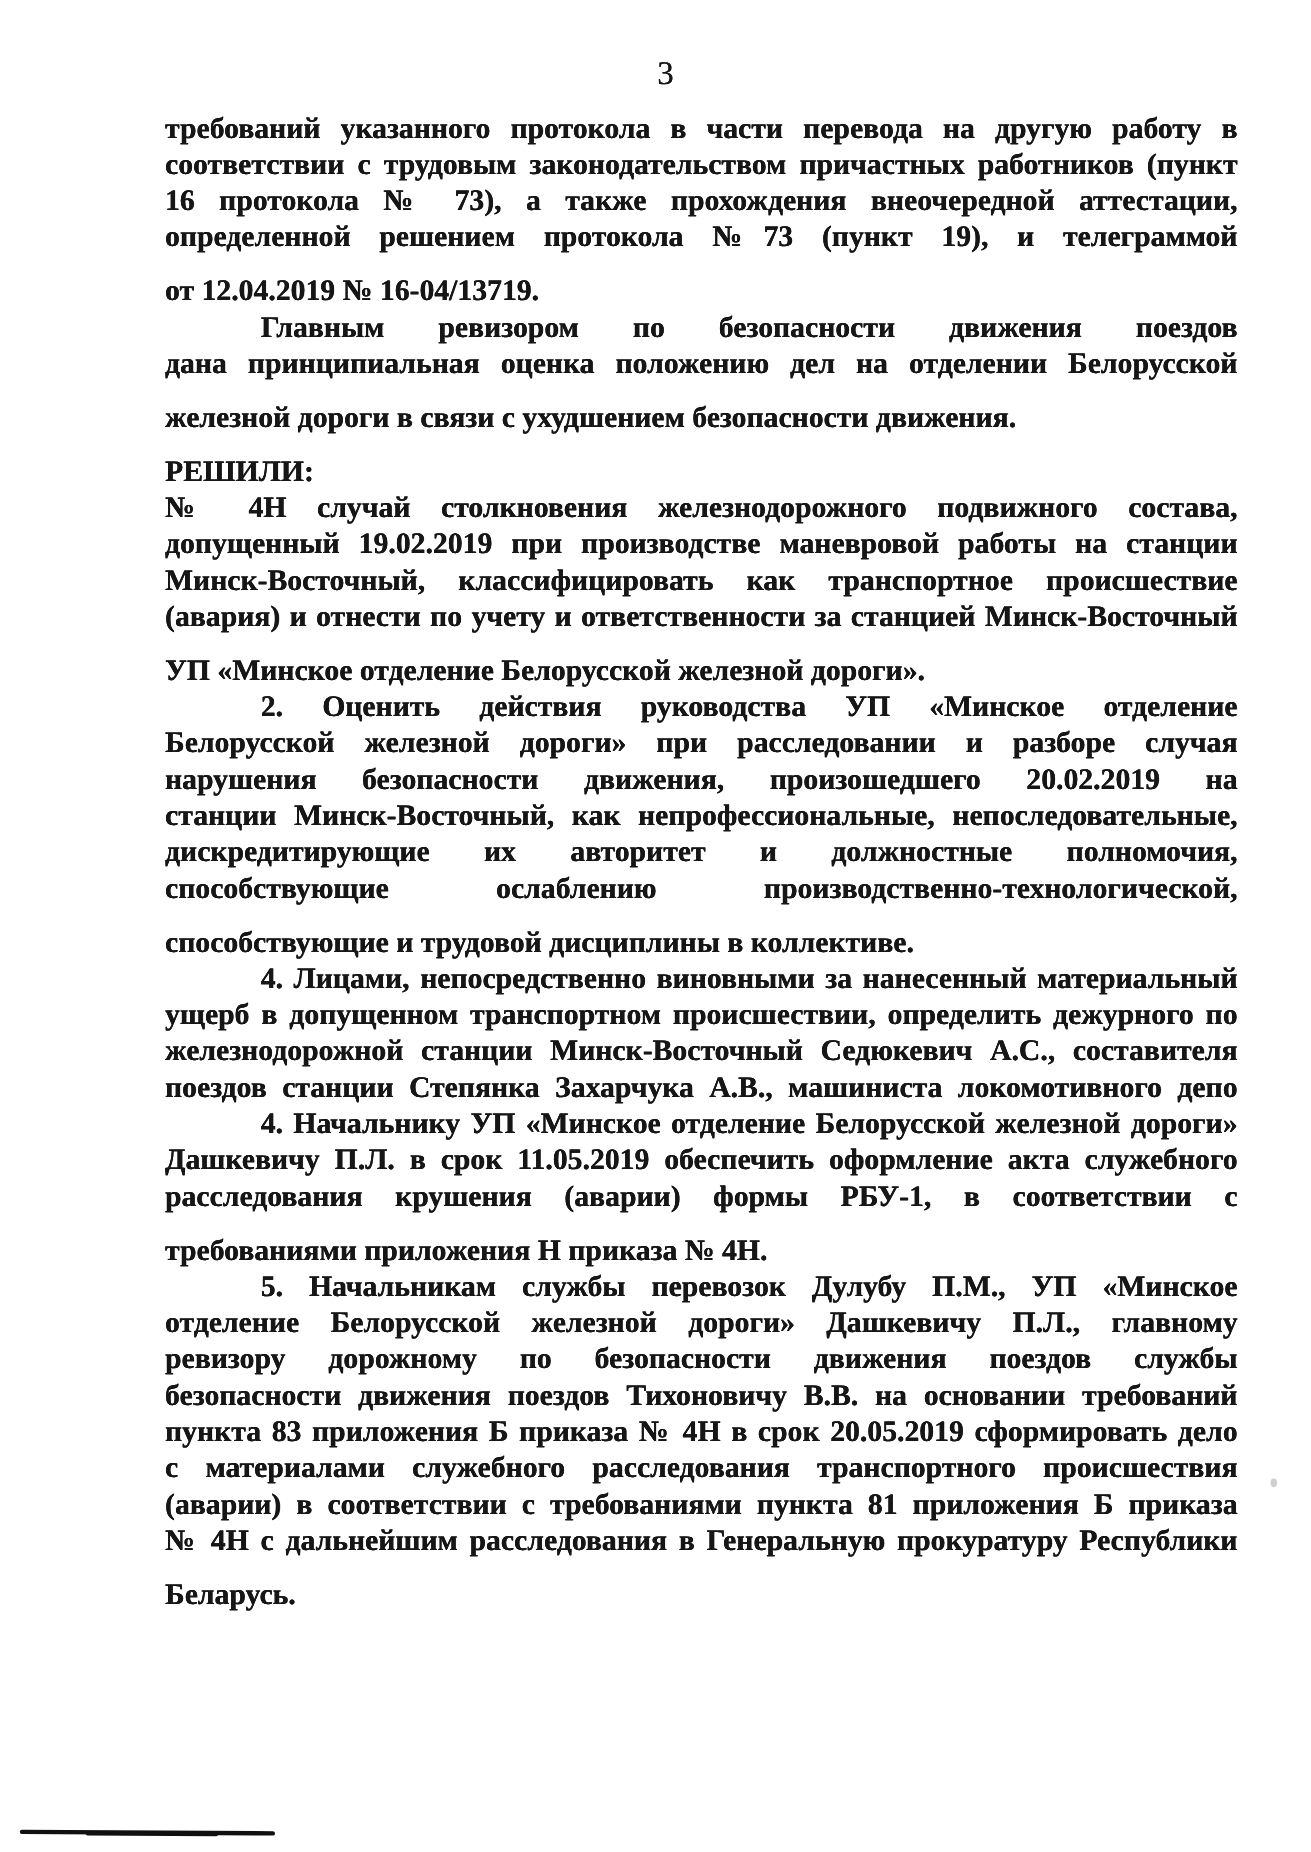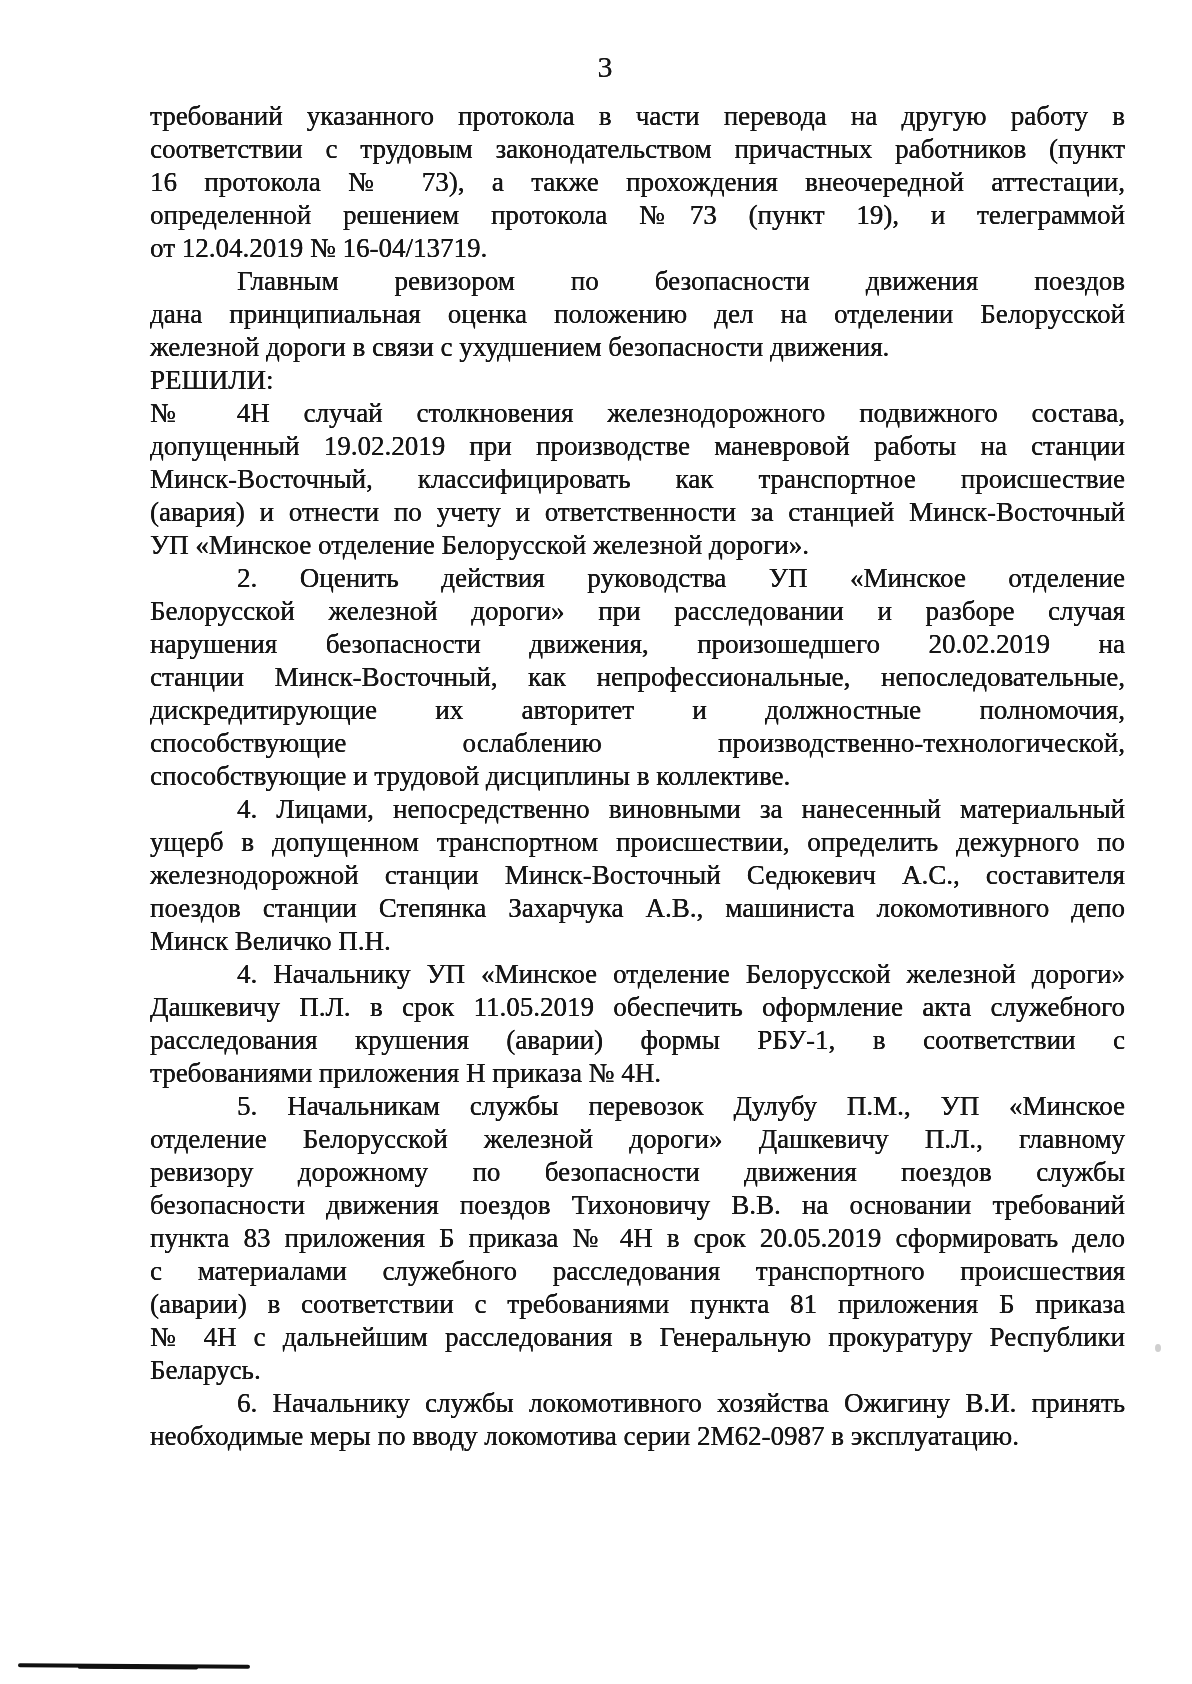--- a/index.html
+++ b/index.html
@@ -28,31 +28,33 @@
     text-shadow: 0 0 0.4px rgba(0,0,0,0.9);
   }
   .text-block {
     position: absolute;
     top: 100px;
     left: 150px;
     width: 975px;
     font-size: 27px;
     line-height: 33px;
     text-shadow: 0 0 0.4px rgba(0,0,0,0.9), 0.3px 0 0 rgba(0,0,0,0.55);
+    font-weight: bold;
   }
   .para { margin: 0; }
   .line {
     text-align: justify;
     text-align-last: justify;
   }
   .line.first-indent { text-indent: 87px; }
   .line.last {
     text-align: center;
     text-align-last: left;
     text-indent: 0;
+    margin-top: 16px;
   }
   .scan-line {
     position: absolute;
     left: 18px;
     top: 1664px;
     width: 232px;
     height: 4px;
     background: #101010;
     border-radius: 2px;
     transform: rotate(0.35deg);
@@ -114,41 +116,36 @@
         <div class="line">станции Минск-Восточный, как непрофессиональные, непоследовательные,</div>
         <div class="line">дискредитирующие их авторитет и должностные полномочия,</div>
         <div class="line">способствующие ослаблению производственно-технологической,</div>
         <div class="line last">способствующие и трудовой дисциплины в коллективе.</div>
       </div>
       <div class="para">
         <div class="line first-indent">4. Лицами, непосредственно виновными за нанесенный материальный</div>
         <div class="line">ущерб в допущенном транспортном происшествии, определить дежурного по</div>
         <div class="line">железнодорожной станции Минск-Восточный Седюкевич А.С., составителя</div>
         <div class="line">поездов станции Степянка Захарчука А.В., машиниста локомотивного депо</div>
-        <div class="line last">Минск Величко П.Н.</div>
       </div>
       <div class="para">
         <div class="line first-indent">4. Начальнику УП «Минское отделение Белорусской железной дороги»</div>
         <div class="line">Дашкевичу П.Л. в срок 11.05.2019 обеспечить оформление акта служебного</div>
         <div class="line">расследования крушения (аварии) формы РБУ-1, в соответствии с</div>
         <div class="line last">требованиями приложения Н приказа № 4Н.</div>
       </div>
       <div class="para">
         <div class="line first-indent">5. Начальникам службы перевозок Дулубу П.М., УП «Минское</div>
         <div class="line">отделение Белорусской железной дороги» Дашкевичу П.Л., главному</div>
         <div class="line">ревизору дорожному по безопасности движения поездов службы</div>
         <div class="line">безопасности движения поездов Тихоновичу В.В. на основании требований</div>
         <div class="line">пункта 83 приложения Б приказа № 4Н в срок 20.05.2019 сформировать дело</div>
         <div class="line">с материалами служебного расследования транспортного происшествия</div>
         <div class="line">(аварии) в соответствии с требованиями пункта 81 приложения Б приказа</div>
         <div class="line">№ 4Н с дальнейшим расследования в Генеральную прокуратуру Республики</div>
         <div class="line last">Беларусь.</div>
       </div>
-      <div class="para">
-        <div class="line first-indent">6. Начальнику службы локомотивного хозяйства Ожигину В.И. принять</div>
-        <div class="line last">необходимые меры по вводу локомотива серии 2М62-0987 в эксплуатацию.</div>
-      </div>
     </div>
 
   <div class="scan-line"></div>
 
   <div class="scan-speck"></div>
 </div>
 
 </body></html>

